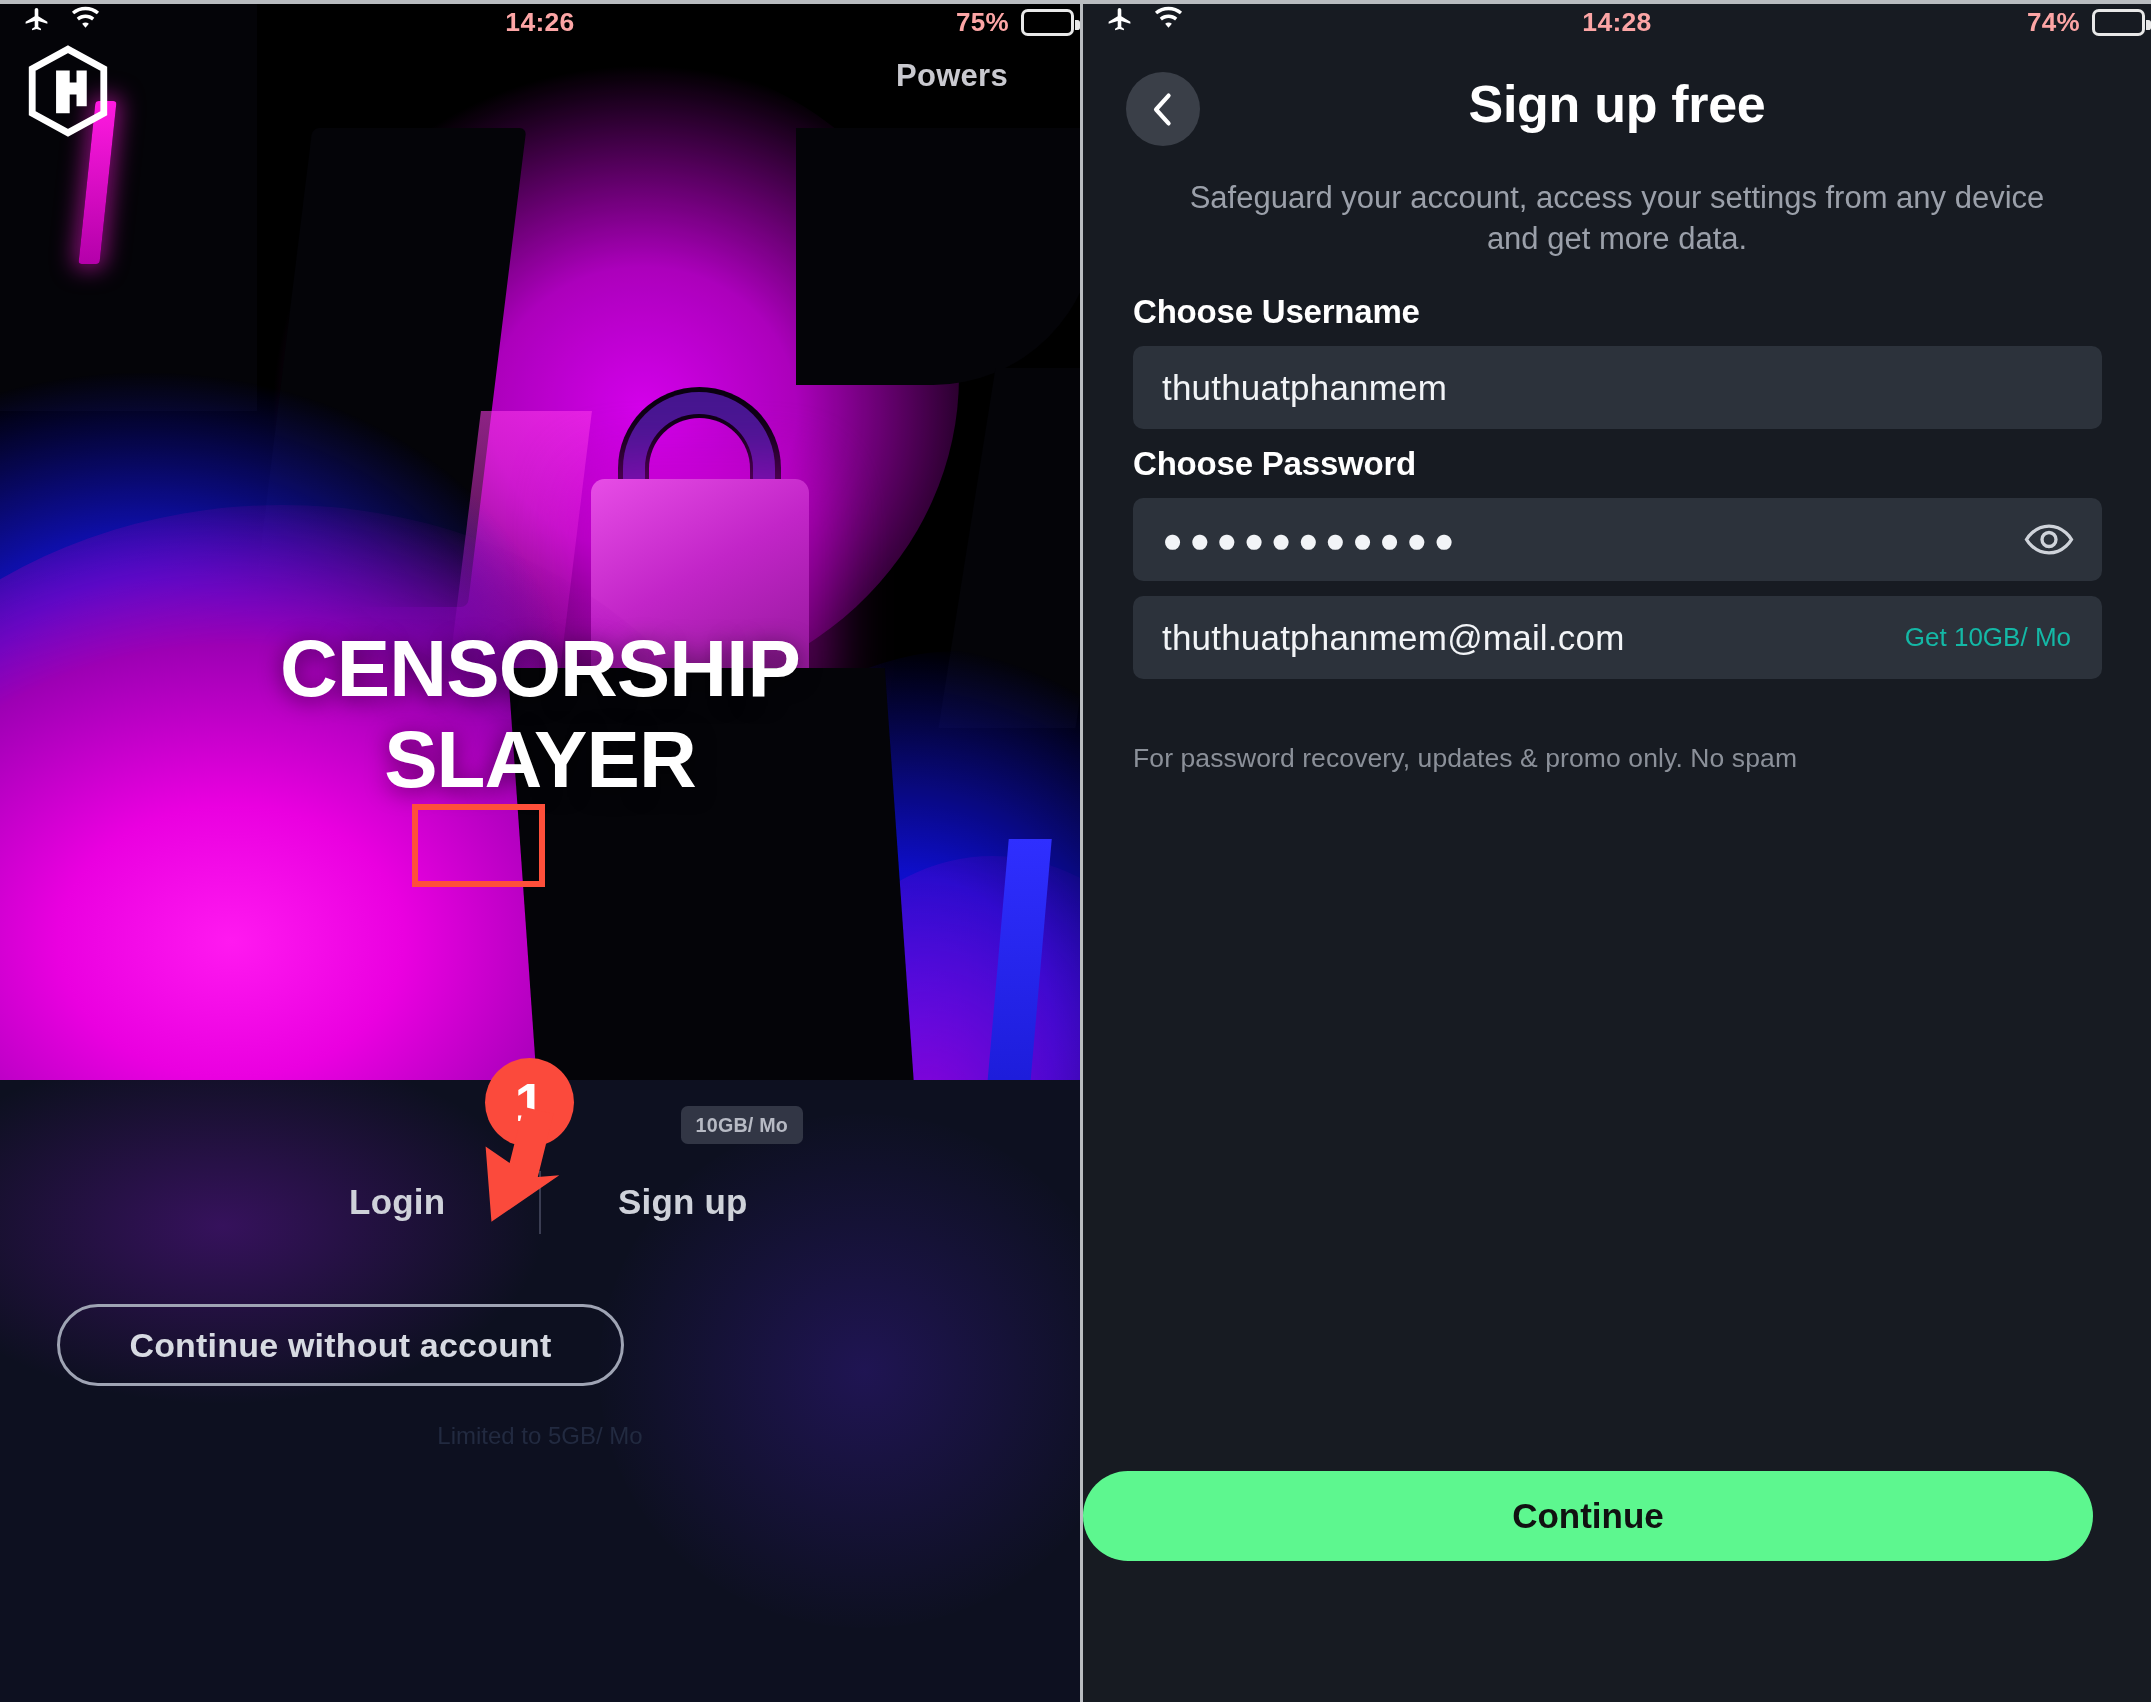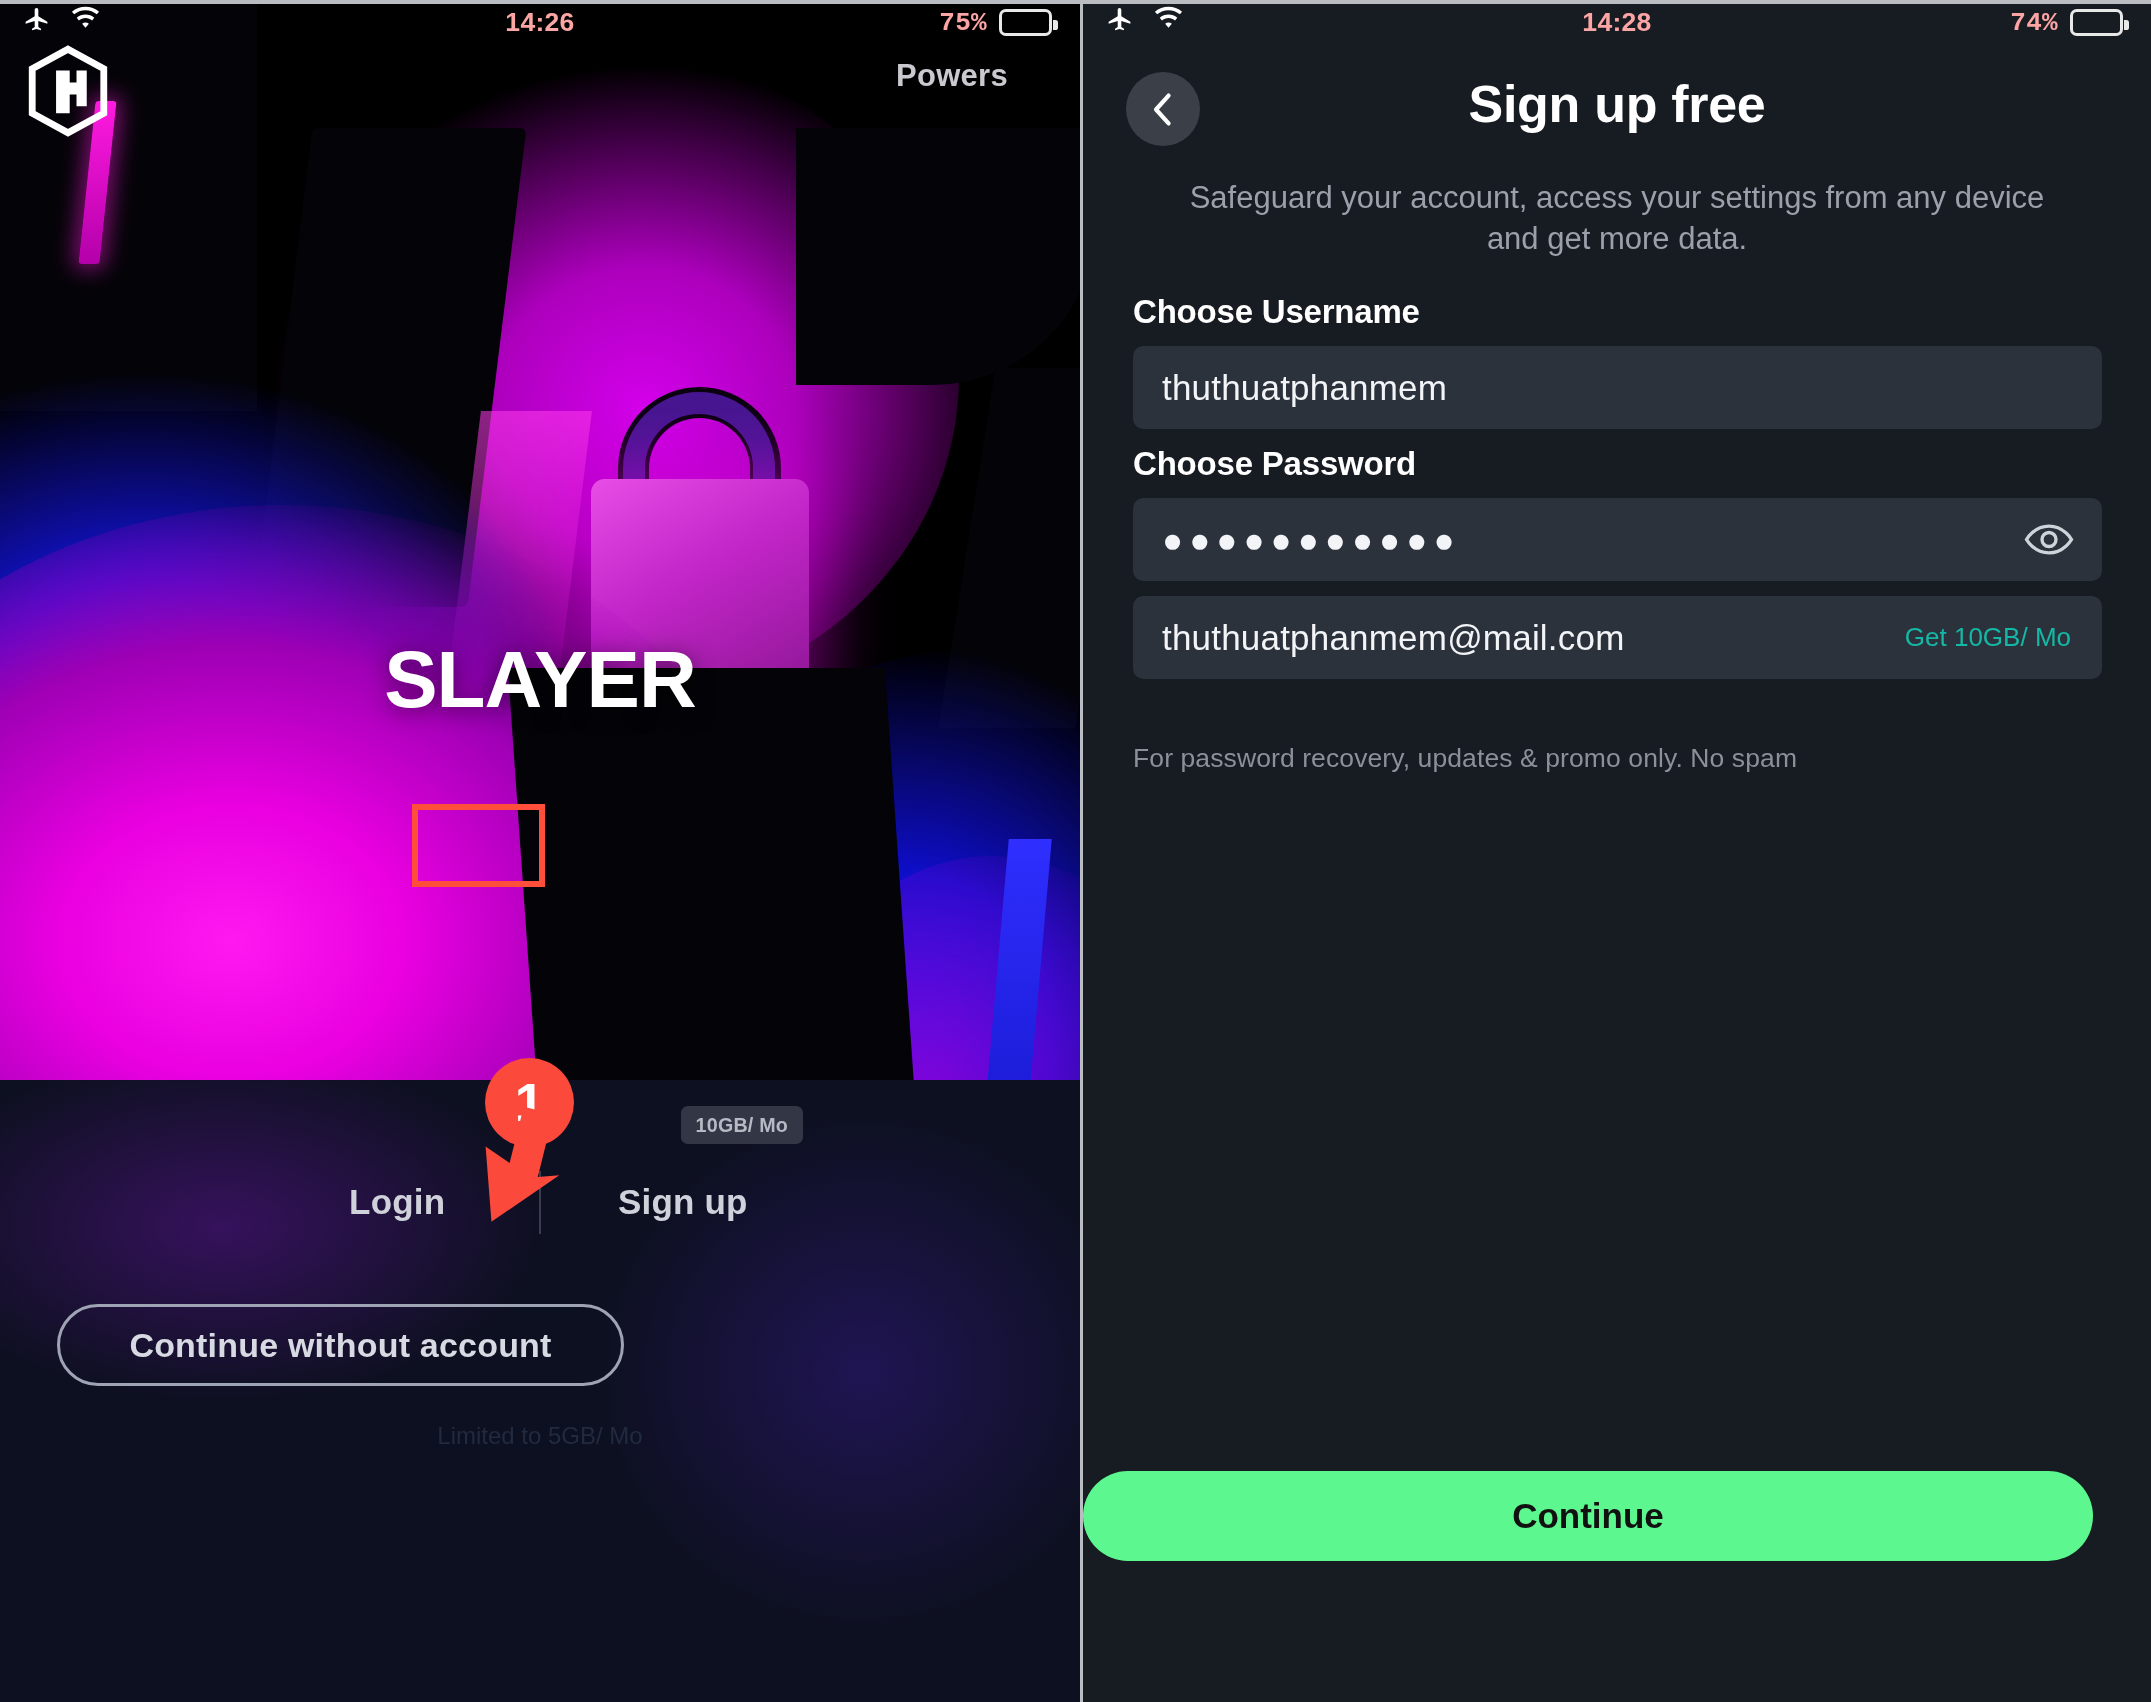--- a/index.html
+++ b/index.html
@@ -25,21 +25,21 @@
     position:absolute; top:0; left:0; right:0; height:45px;
     display:flex; align-items:center; z-index:55;
     color:#fca5a5; font-size:26px; font-weight:700;
     letter-spacing:0.3px;
     justify-content:center;
   }
   .sb-left { display:flex; align-items:center; gap:19px; padding-left:22px; }
   .sb-mid  { position:absolute; left:0; right:0; text-align:center;
              font-size:26.5px; font-weight:700; }
   .sb-right{ margin-left:auto; display:flex; align-items:center; gap:12px;
-             padding-right:28px;font-family:Liberation Mono, monospace; }
+             padding-right:6px; }
   .sb-pct  { font-size:26px; font-weight:700; }
   .batt {
     width:53px; height:27px; border:3.4px solid #e8e8e8; border-radius:6.8px;
     position:relative; padding:2.6px;
   }
   .batt::after{
     content:""; position:absolute; right:-9.4px; top:7.7px;
     width:5.1px; height:10.3px; background:#e8e8e8; border-radius:0 2.6px 2.6px 0;
   }
   .batt-fill{ height:100%; background:#f5c518; border-radius:2.6px; }
@@ -289,20 +289,21 @@
       <div class="logo-mark">
         <svg width="92" height="92" viewBox="0 0 108 108">
           <path d="M54 5 L96 28 L96 80 L54 103 L12 80 L12 28 Z" fill="none" stroke="#ffffff" stroke-width="8"></path>
           <path d="M40 30 L40 80 L56 80 L56 58 L64 58 L64 72 L76 72 L76 30 L64 30 L64 44 L56 44 L56 30 Z" fill="#ffffff"></path>
         </svg>
       </div>
 
       <div class="powers">Powers</div>
 
       <div class="hero-title">
+        <span class="l1">CENSORSHIP</span>
         <span class="l2">SLAYER</span>
       </div>
     </div>
 
     <div class="sheet">
       <div class="sheet-glow1"></div>
       <div class="sheet-glow2"></div>
 
       <div class="badge-10gb">10GB/ Mo</div>
 

